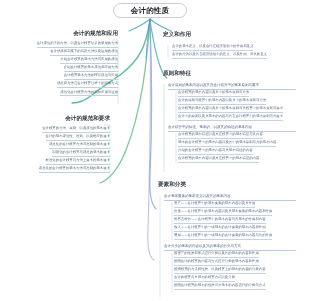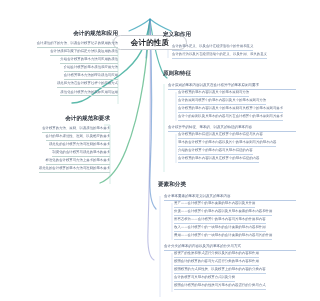--- a/index.html
+++ b/index.html
@@ -21,21 +21,20 @@
     width:74px;height:15px;
     border:1px solid #c9ccd2;
     border-radius:8px;
     background:#ffffff;
     color:#1d2128;
     font-size:7.5px;
     font-weight:bold;
     letter-spacing:.2px;
     display:flex;align-items:center;justify-content:center;
     box-sizing:border-box;
-    margin-top:32px;
   }
 
   
   .mainhead{
     font-size:5.6px;
     font-weight:bold;
     color:#2f3640;
     line-height:7px;
   }
   .mainhead.left{text-align:right;}

